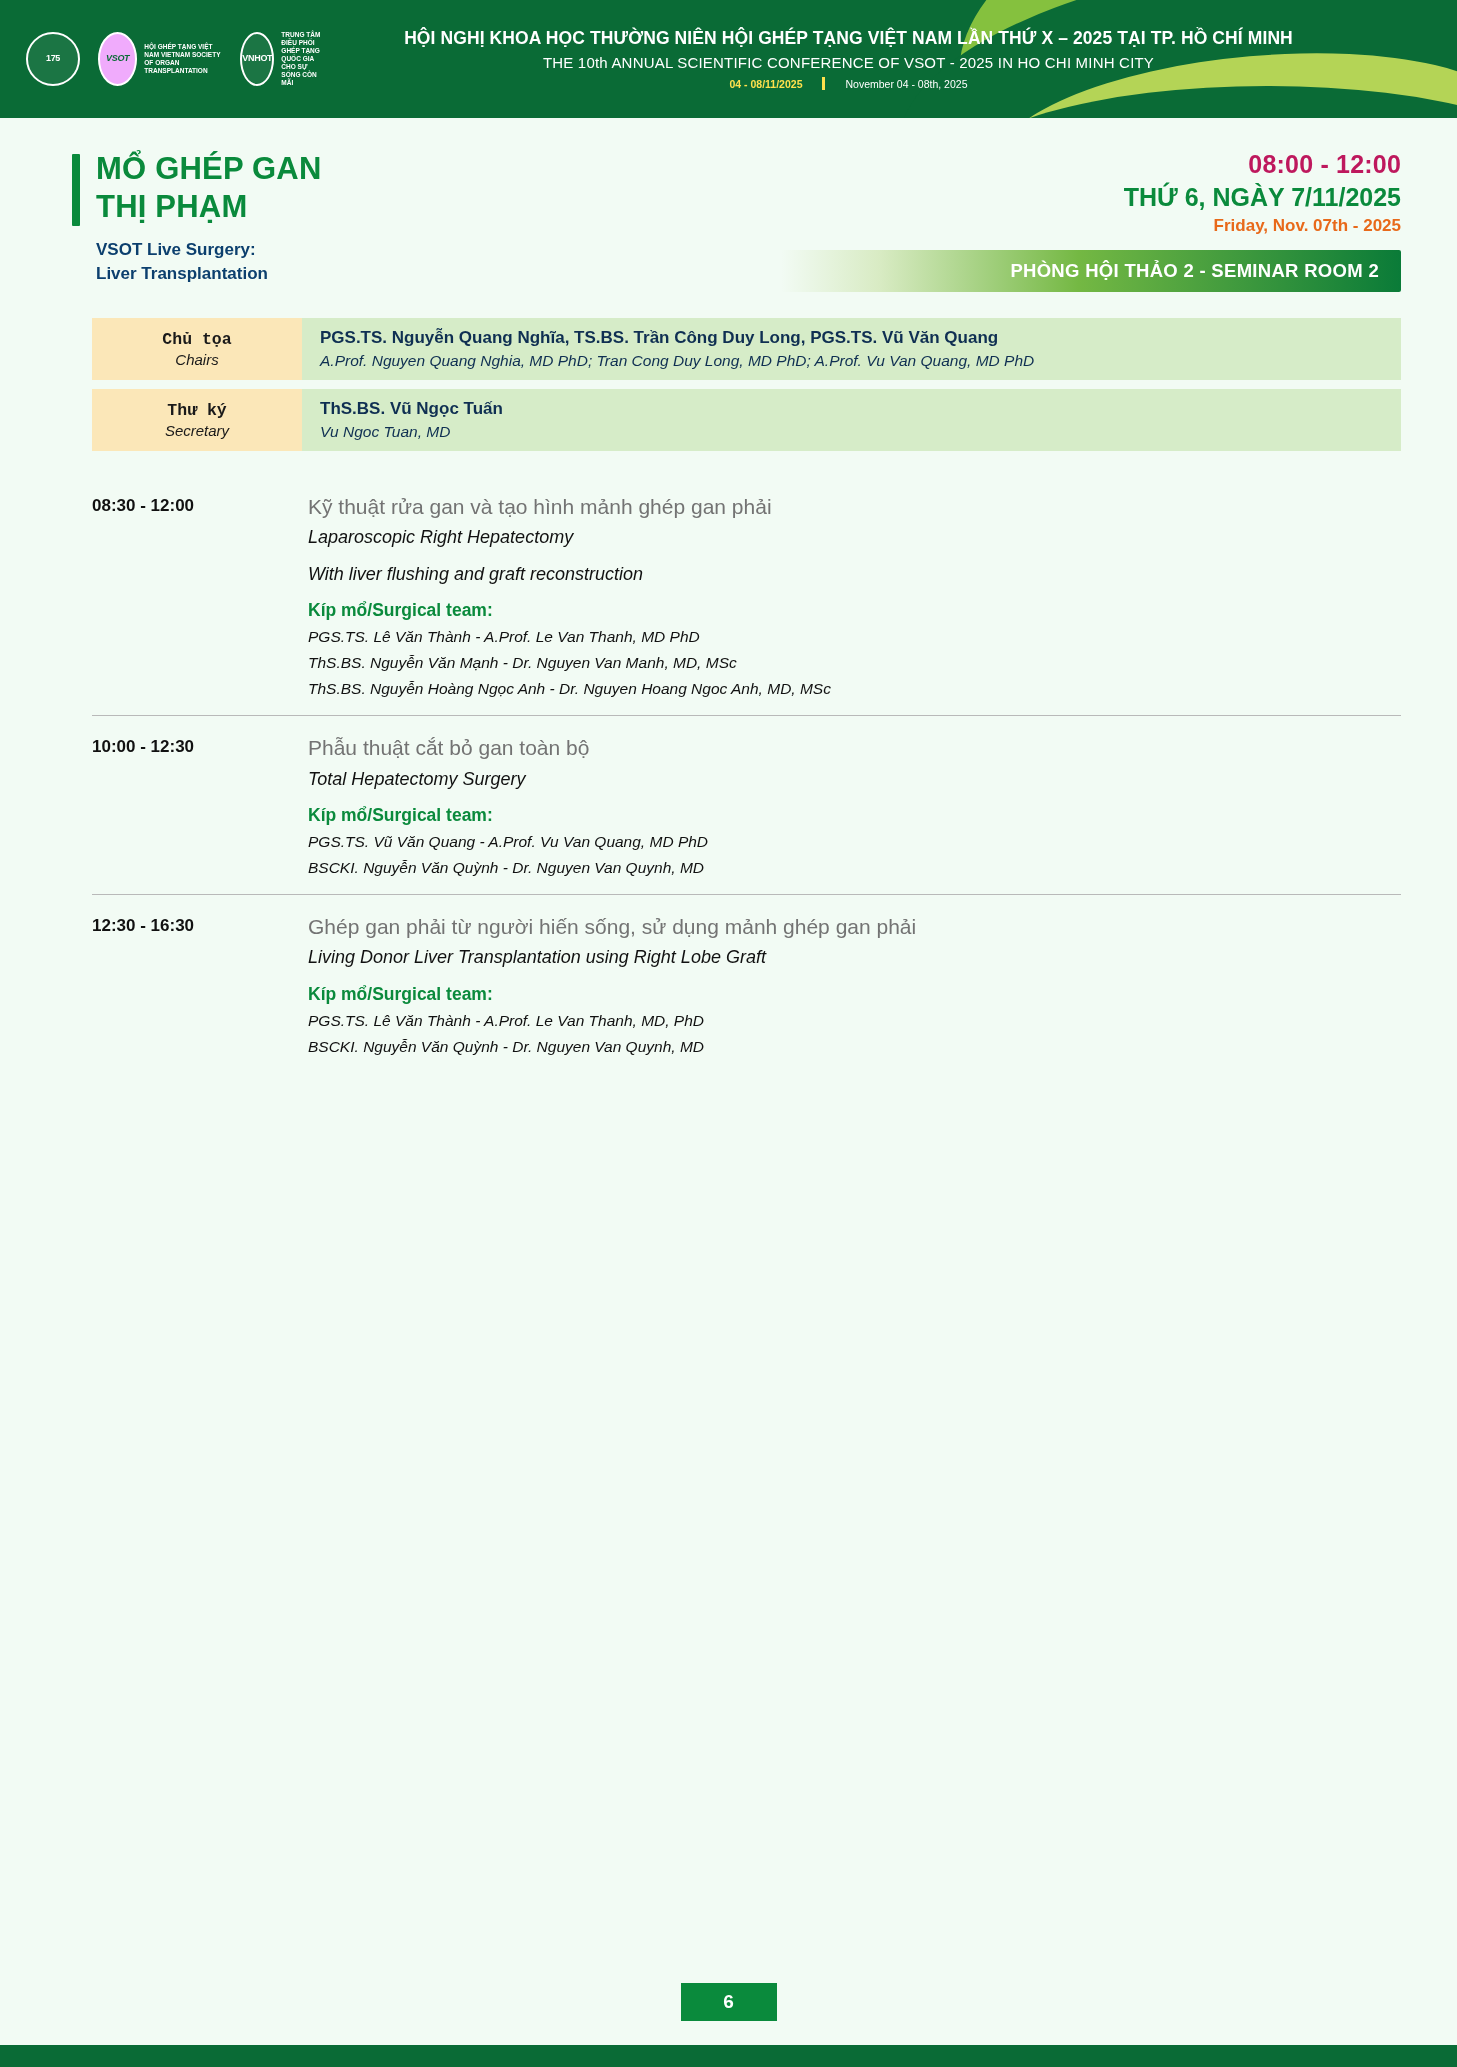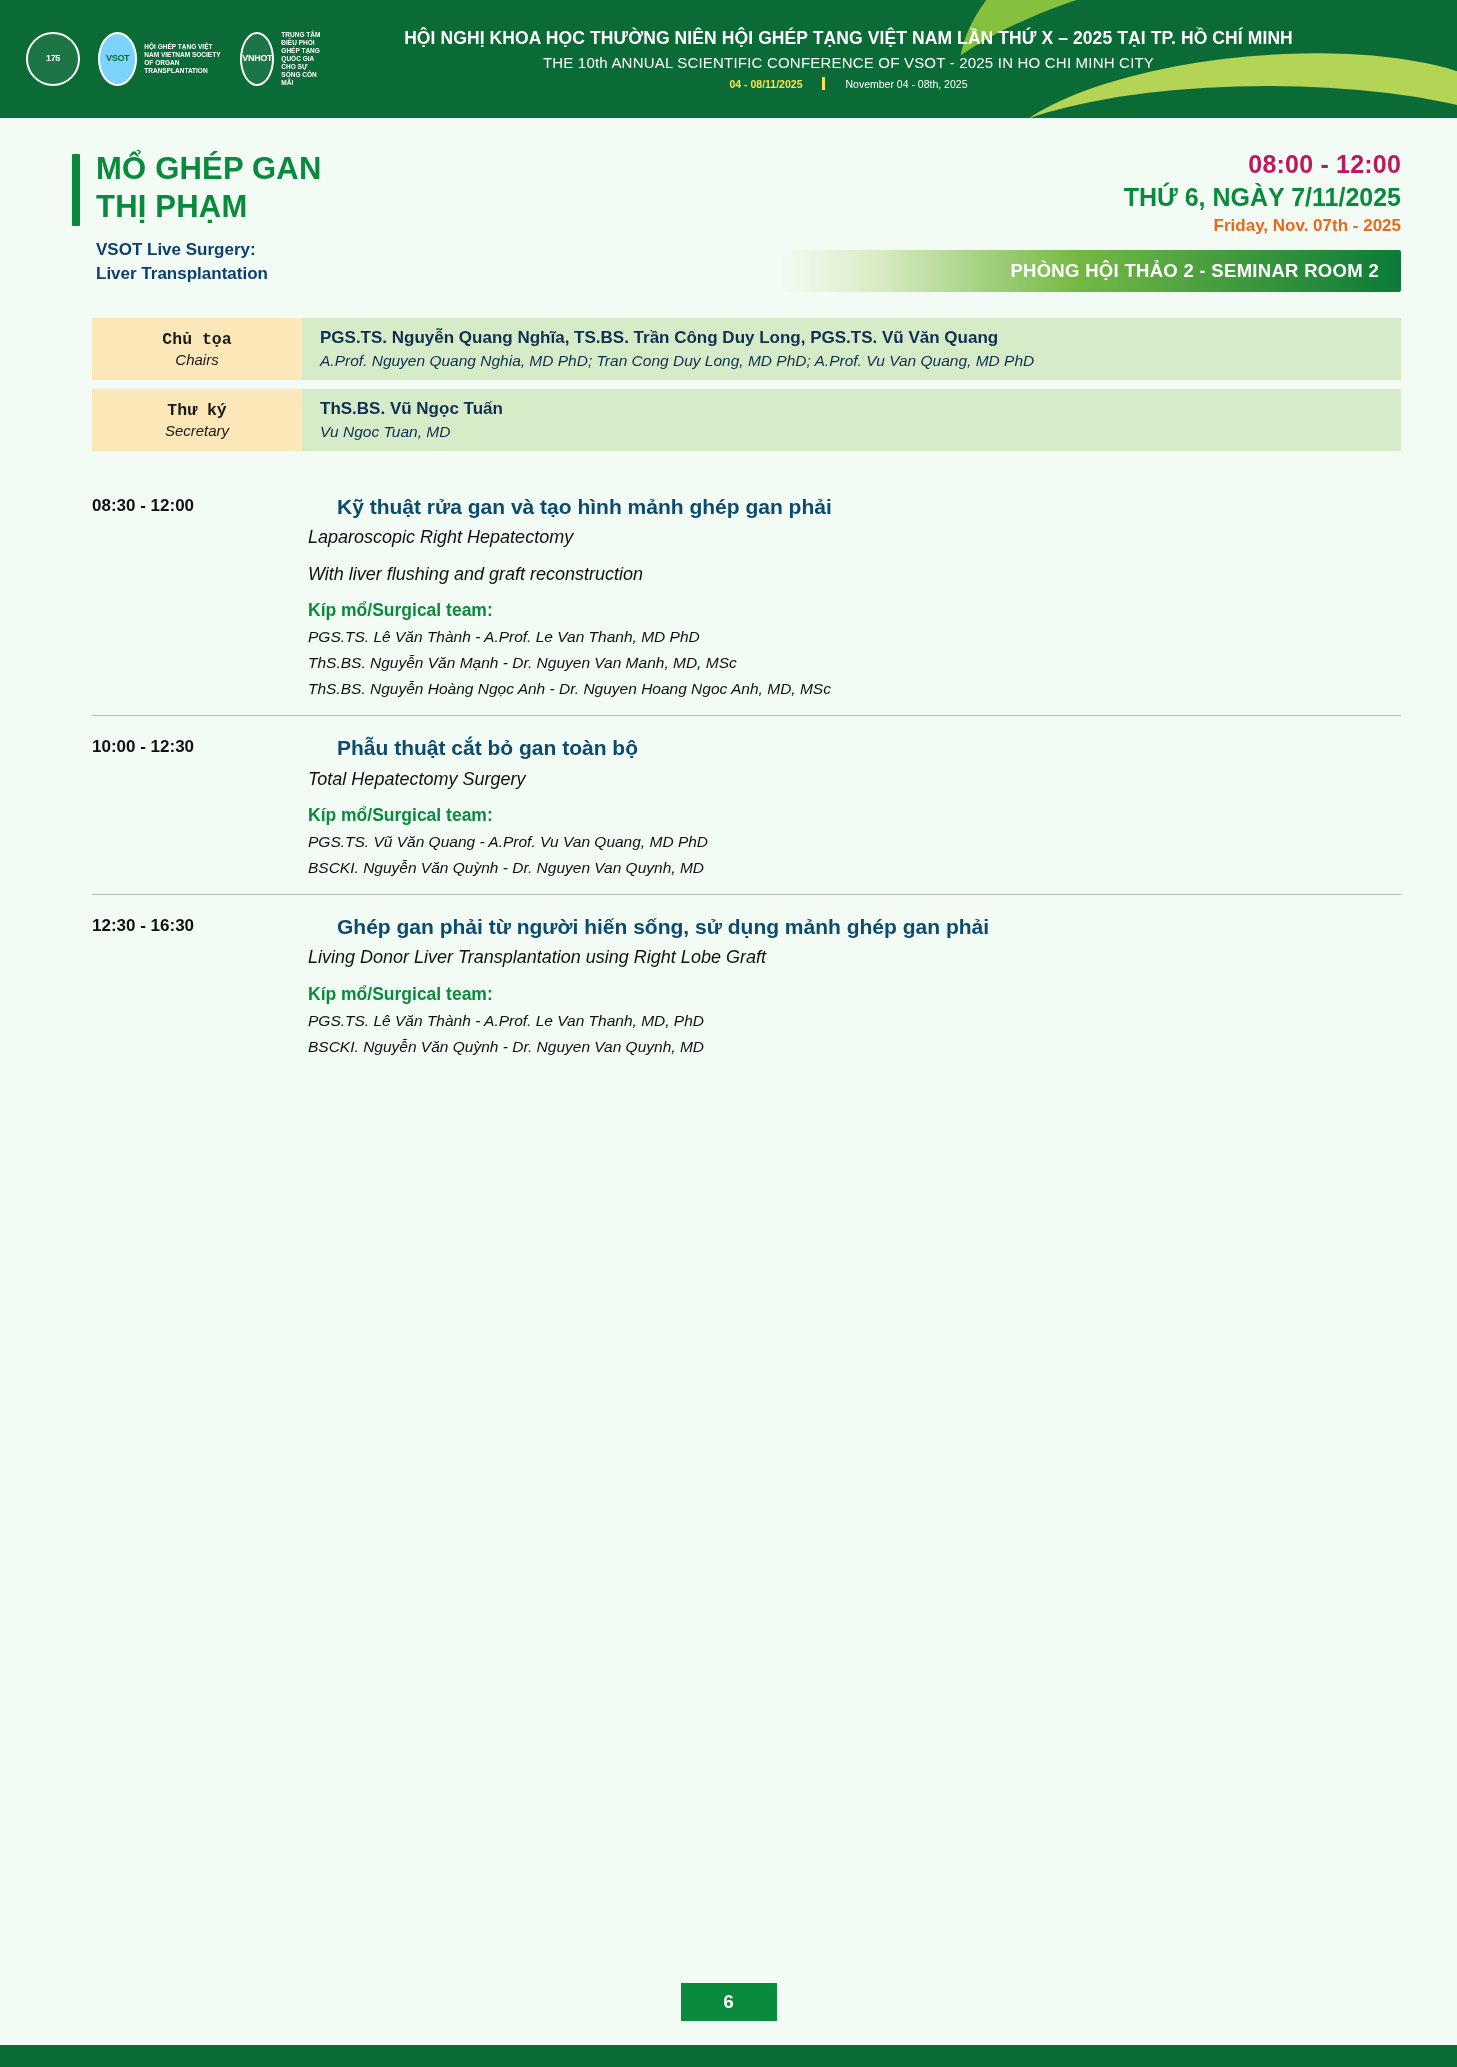--- a/index.html
+++ b/index.html
@@ -76,21 +76,21 @@
     width: 54px; height: 54px;
     border-radius: 50%;
     border: 2px solid #ffffff;
     display: flex; align-items: center; justify-content: center;
     font-size: 9px; line-height: 1.05; text-align: center;
     font-weight: bold;
     color: #ffffff;
     background: rgba(255,255,255,.07);
     letter-spacing: -.3px;
   }
-  .logo-mark.white-bg { background: #7dd3fc; color: #0a6b36; border-color:#ffffff; }
+  .logo-mark.white-bg { background: #f0abfc; color: #0a6b36; border-color:#ffffff;font-style:italic; }
   .logo-text {
     font-size: 6.5px;
     line-height: 1.25;
     font-weight: bold;
     color: #ffffff;
     max-width: 78px;
     text-transform: uppercase;
   }
   .header-titles {
     flex: 1;
@@ -219,24 +219,23 @@
     width: 216px;
     flex: none;
     font-size: 17px;
     font-weight: bold;
     color: #111111;
     padding-top: 3px;
   }
   .s-body { flex: 1; }
   .s-title-vi {
     font-size: 21px;
-    font-weight: bold;
-    color: #0c4a6e;
+    font-weight: normal;
+    color: #737373;
     line-height: 1.3;
-    margin-left: 29px;
   }
   .s-title-en {
     font-size: 18px;
     font-style: italic;
     color: #111111;
     margin-top: 5px;
     line-height: 1.35;
   }
   .s-team-label {
     font-size: 17.5px;

